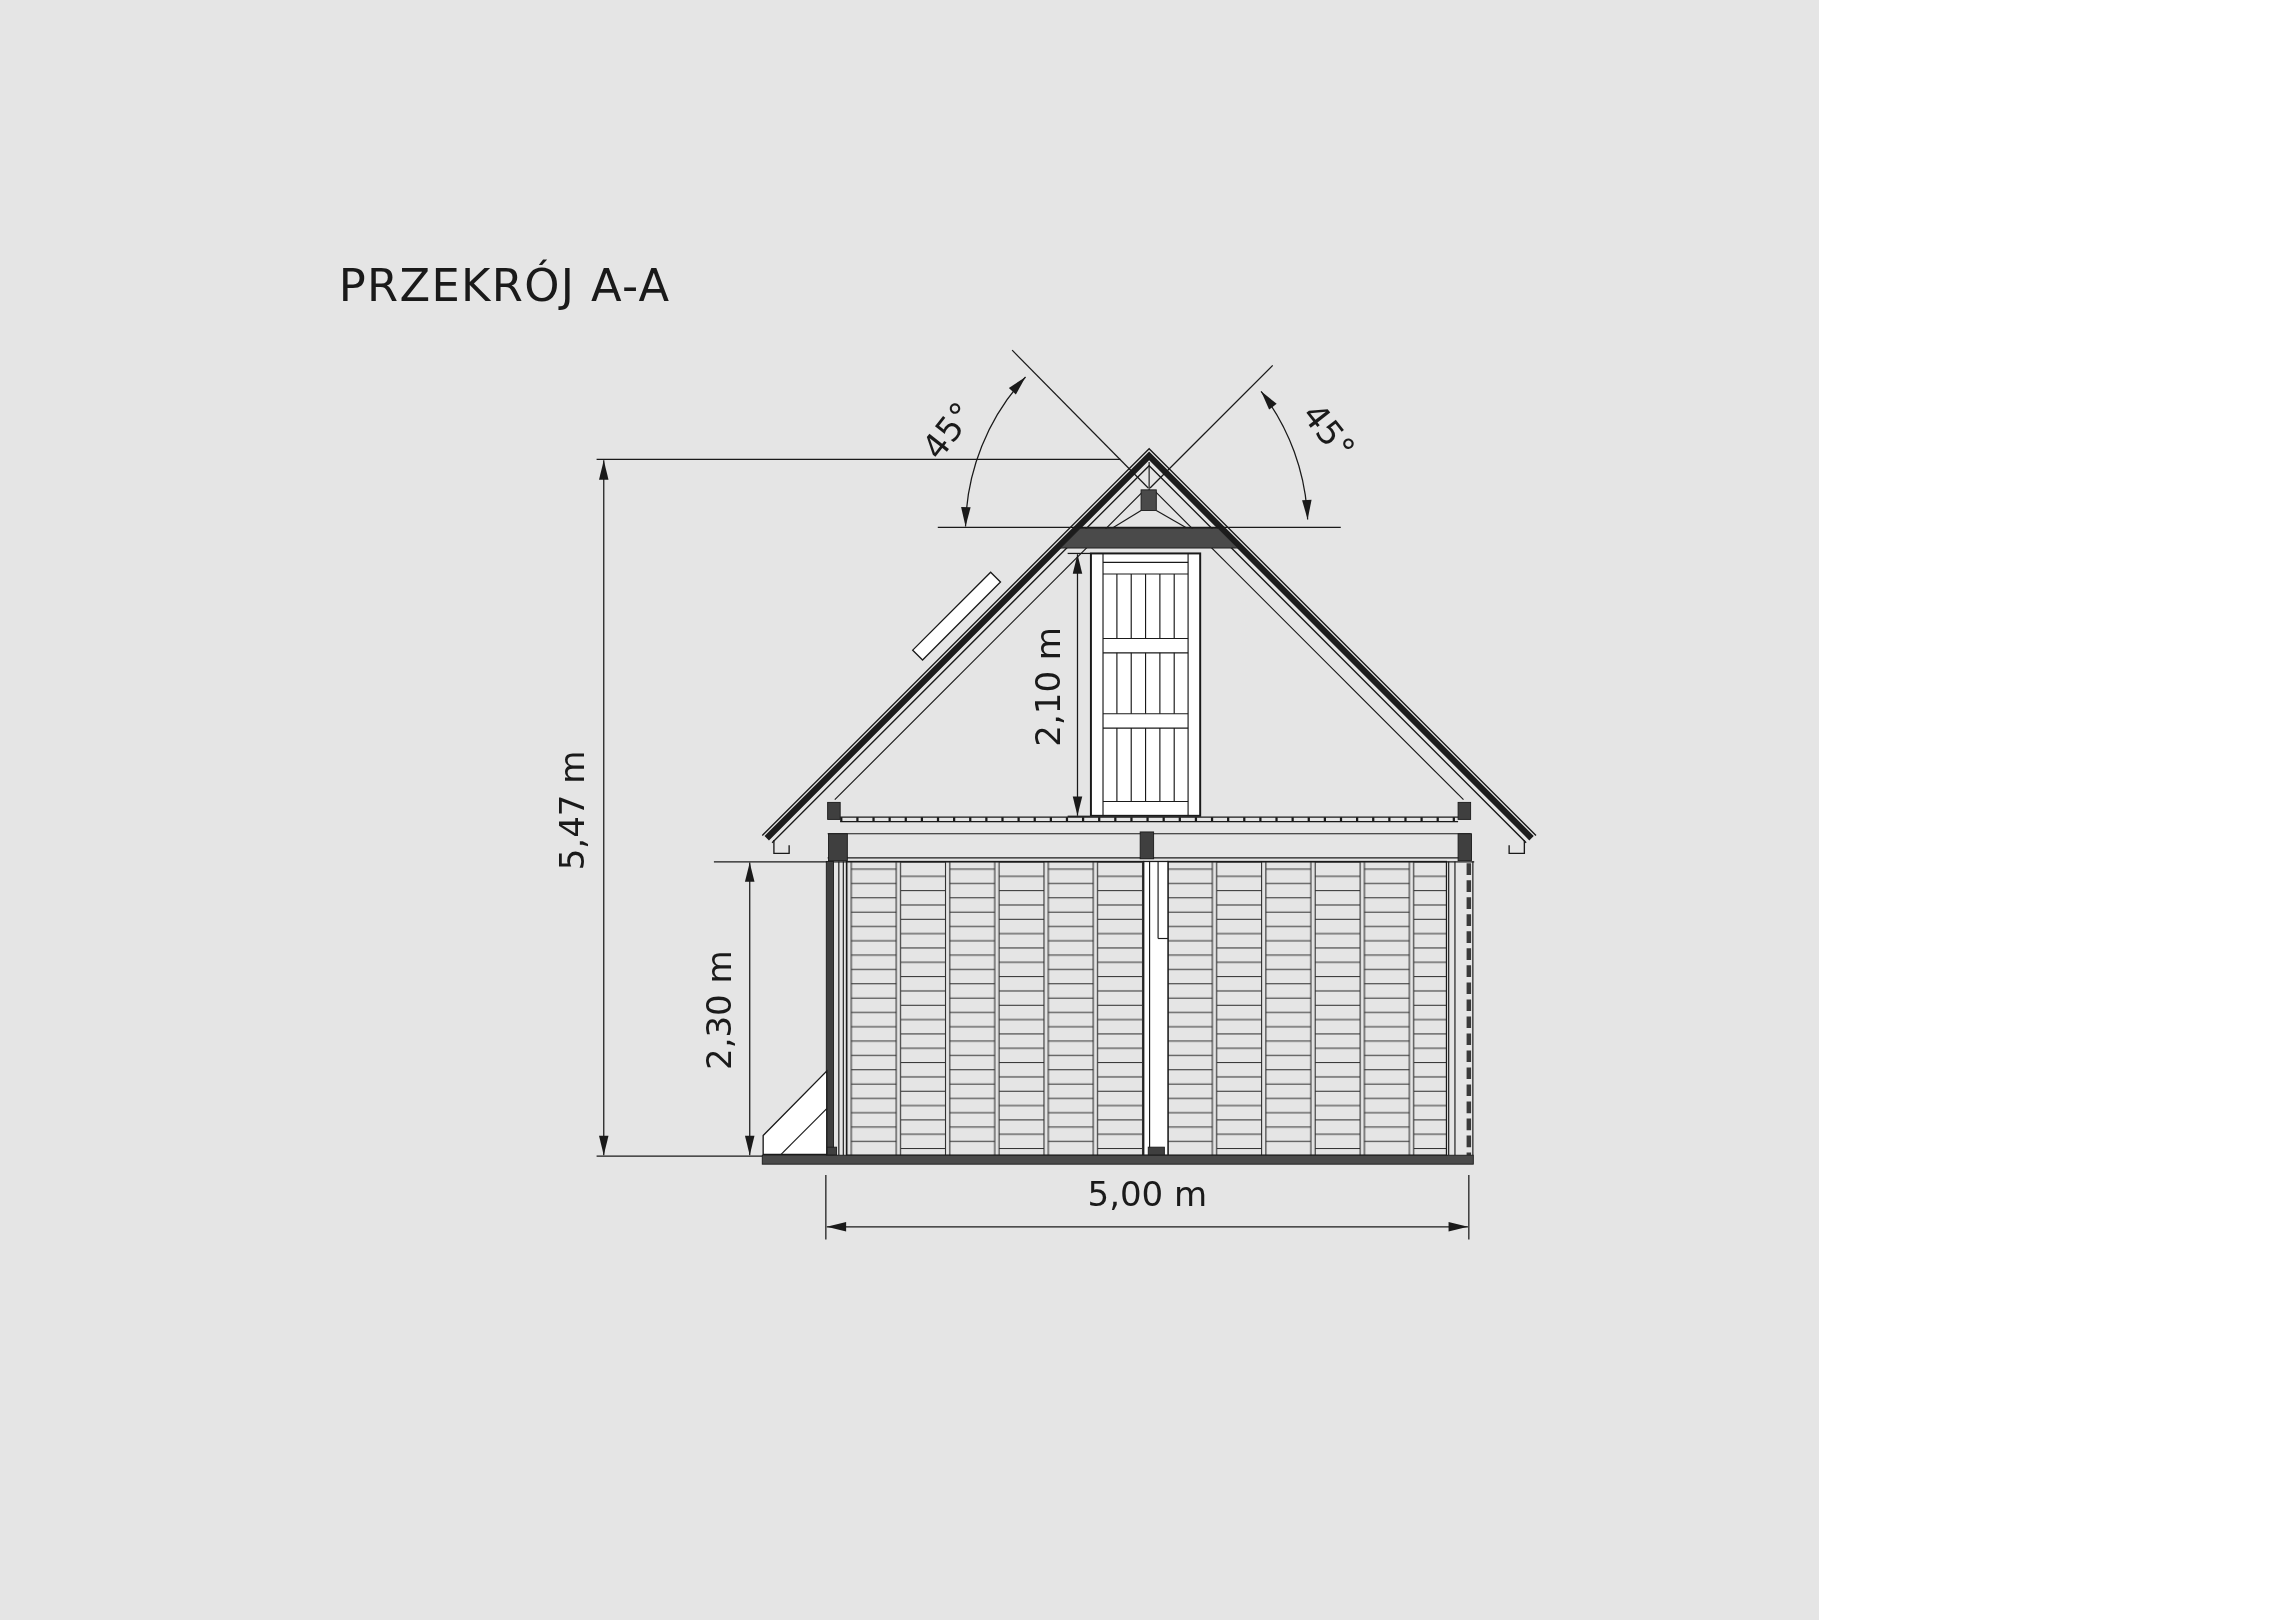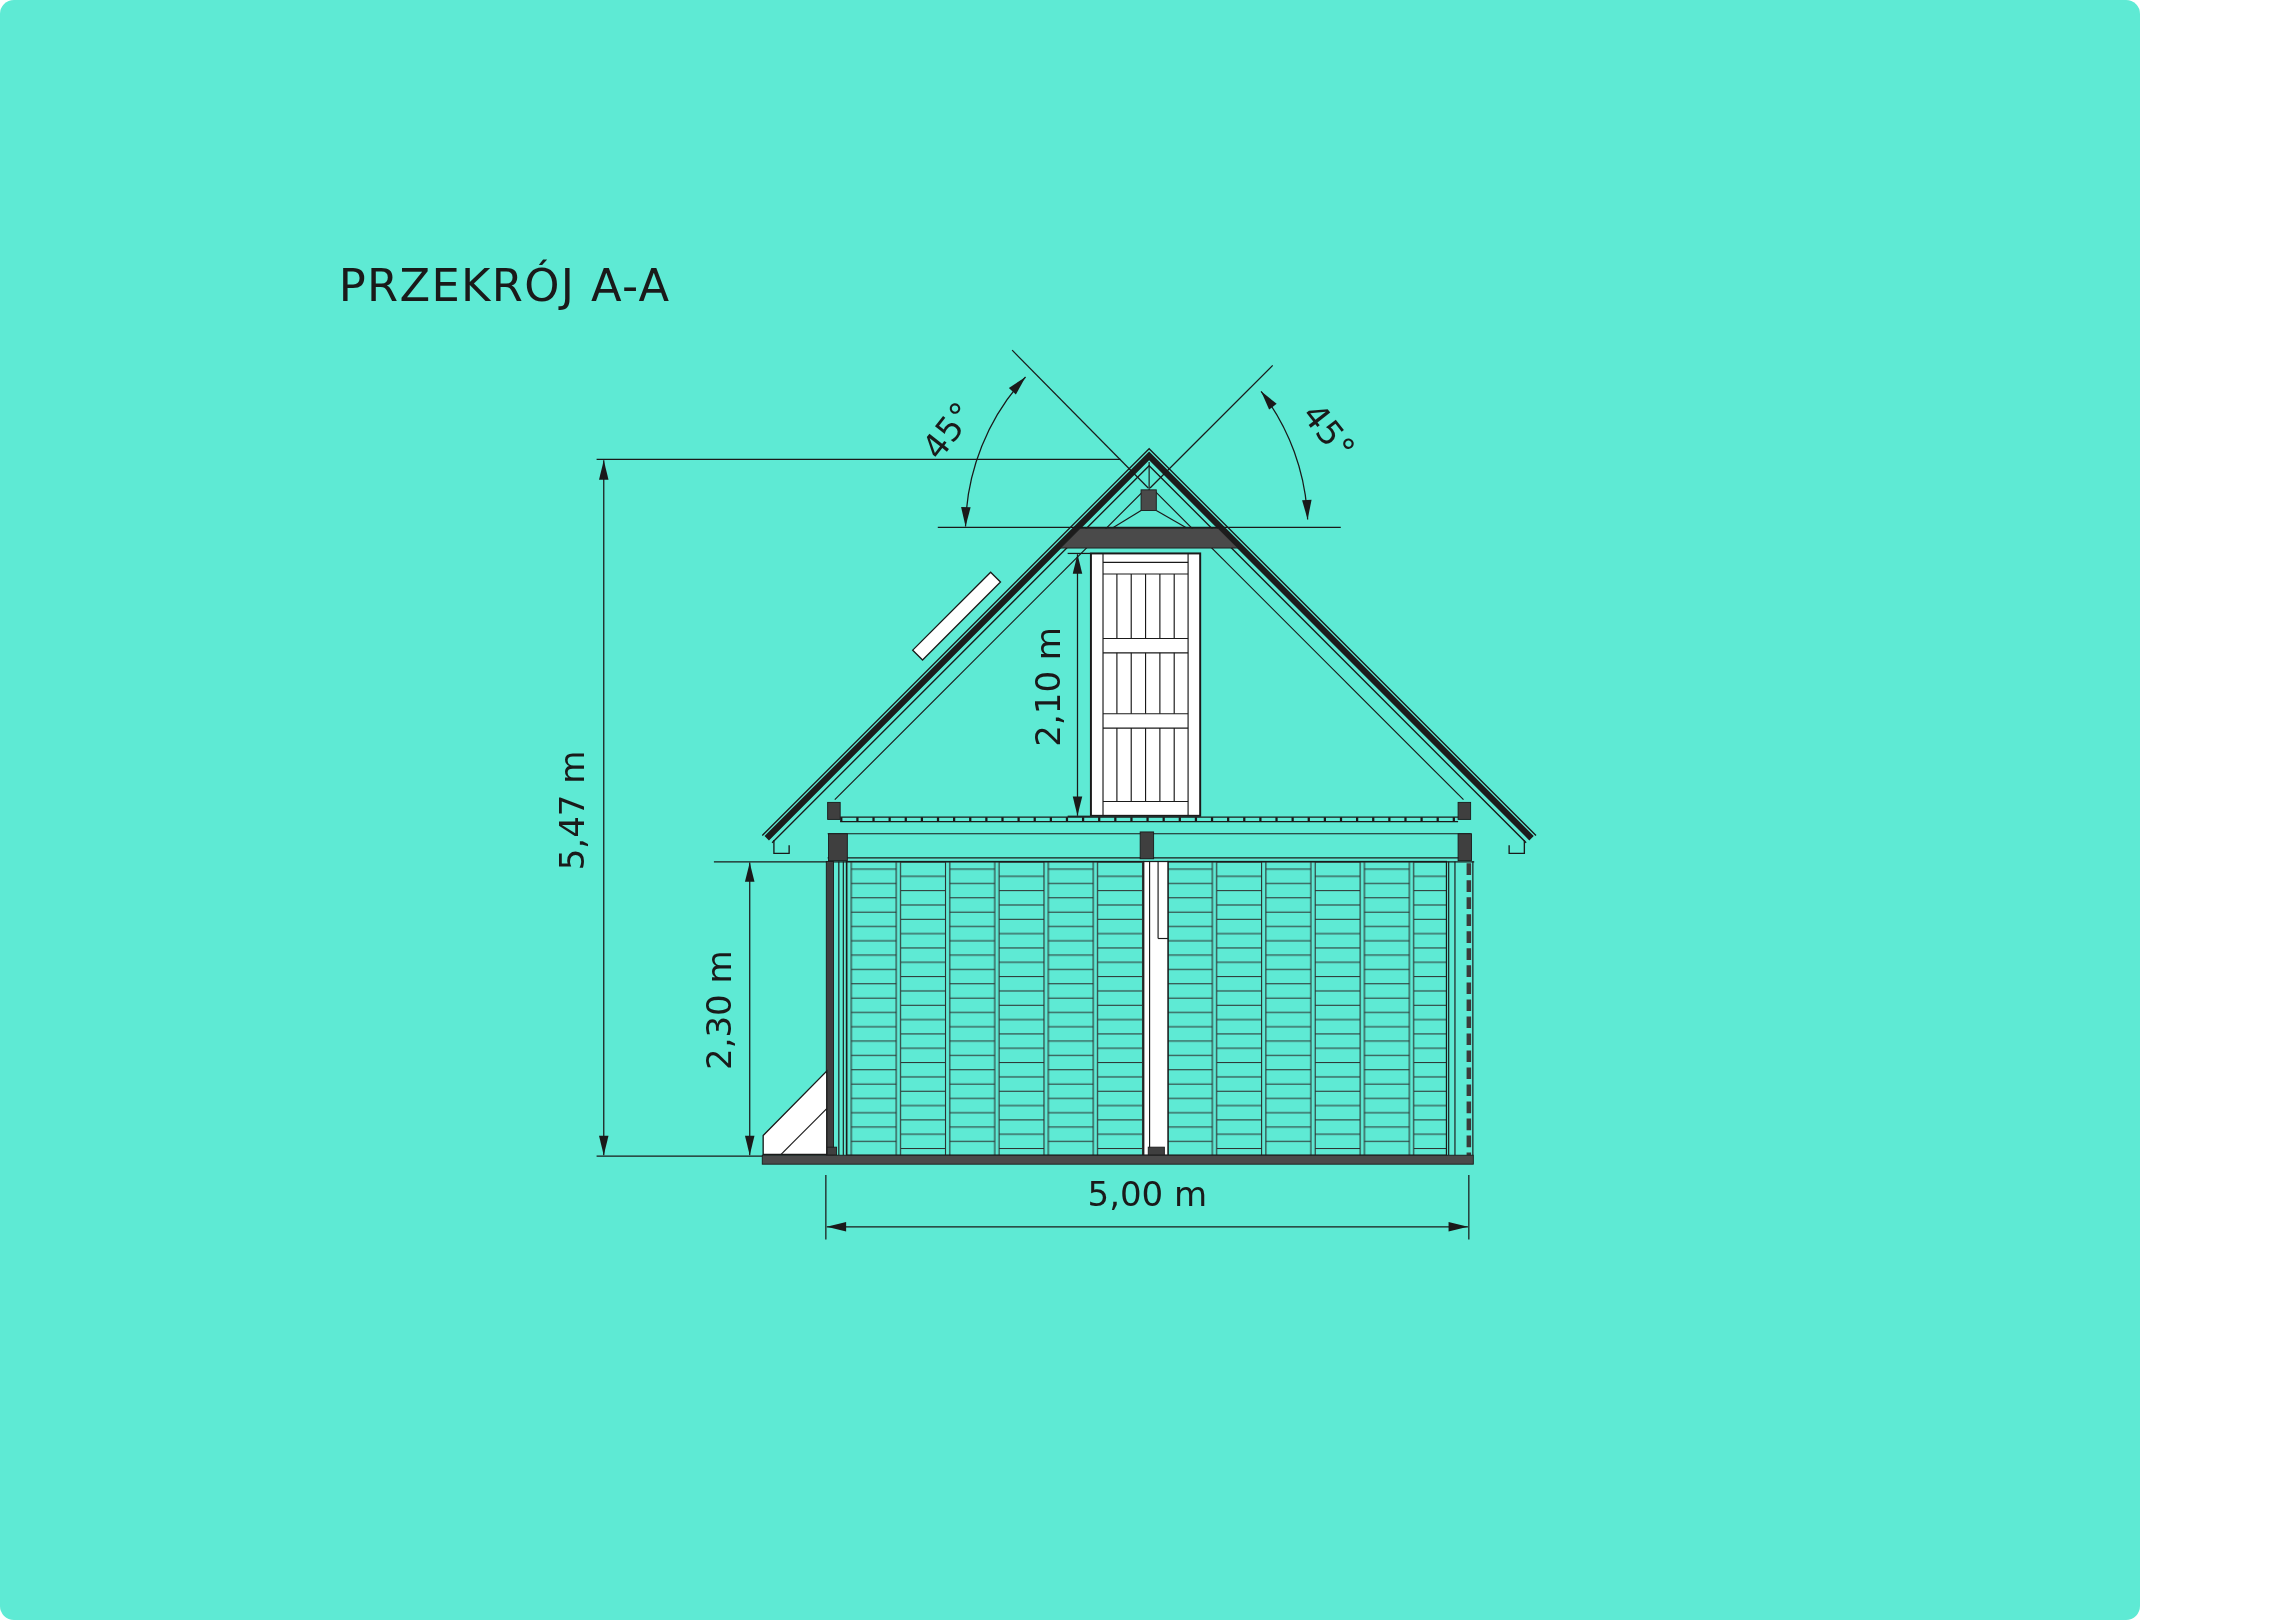--- a/index.html
+++ b/index.html
@@ -2,26 +2,25 @@
 <html style="font-size:14.3px"><head>
 <meta charset="utf-8">
 <style>
   html, body {
     margin: 0;
     padding: 0;
     background: #ffffff;
   }
   .sheet {
     position: relative;
-    width: 2140px;
+    width: 1819px;
     height: 1620px;
-    background: #5eead4;
+    background: #e5e5e5;
     overflow: hidden;
     font-family: "DejaVu Sans", "Liberation Sans", sans-serif;
-    border-radius: 14px;
   }
   svg { display: block; }
   .thin   { stroke: #1a1a1a; stroke-width: 1.3; fill: none; }
   .thin2  { stroke: #1a1a1a; stroke-width: 1.5; fill: none; }
   .thick  { stroke: #1c1c1c; stroke-width: 7;   fill: none; }
   .dim    { stroke: #1a1a1a; stroke-width: 1.4; fill: none; }
   .darkfill  { fill: #4a4a4a; stroke: #1a1a1a; stroke-width: 1; }
   .darkfill2 { fill: #3f3f3f; stroke: #1a1a1a; stroke-width: 1; }
   .whitefill { fill: #ffffff; stroke: #1a1a1a; }
   .dimtext {

